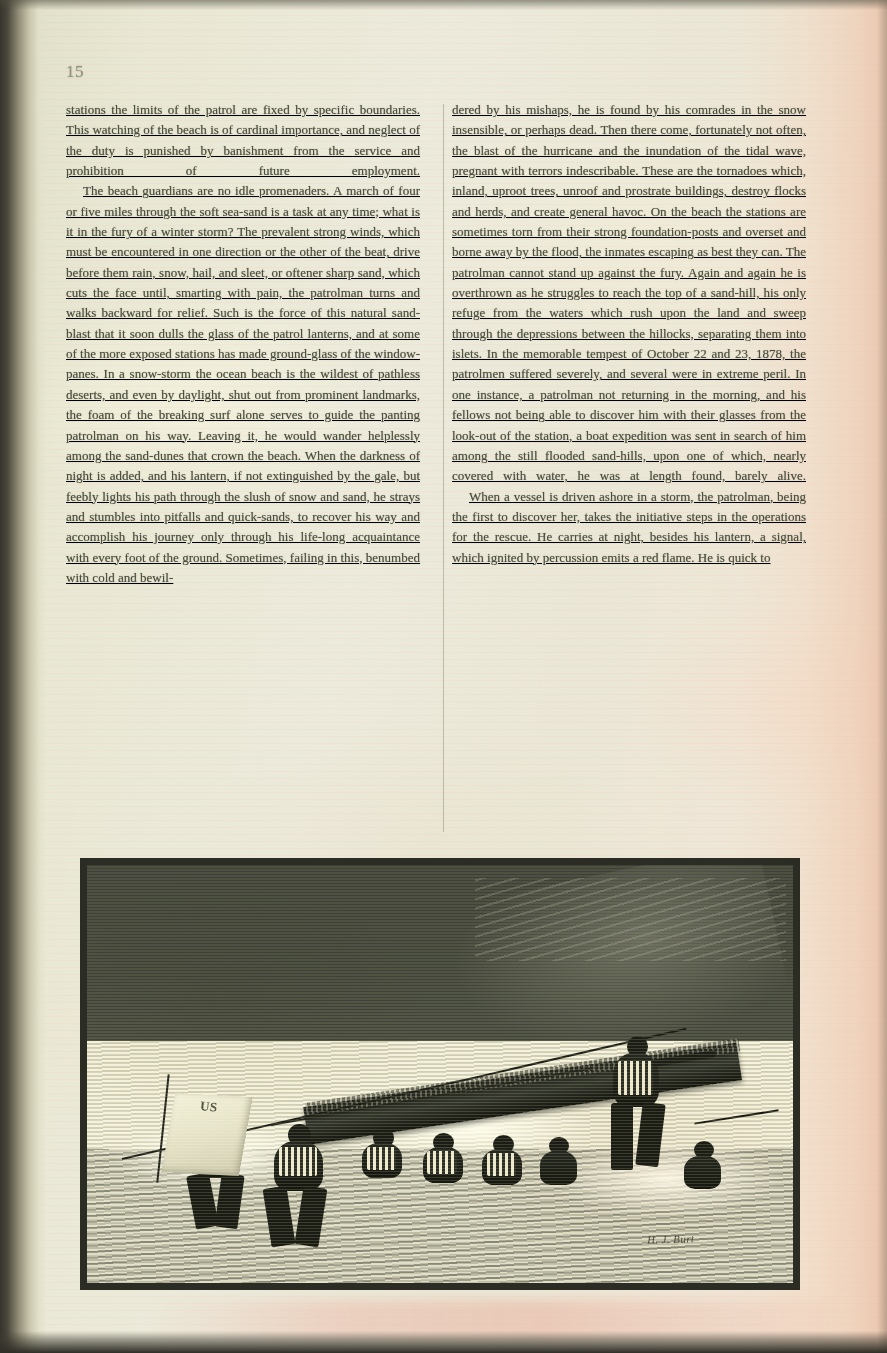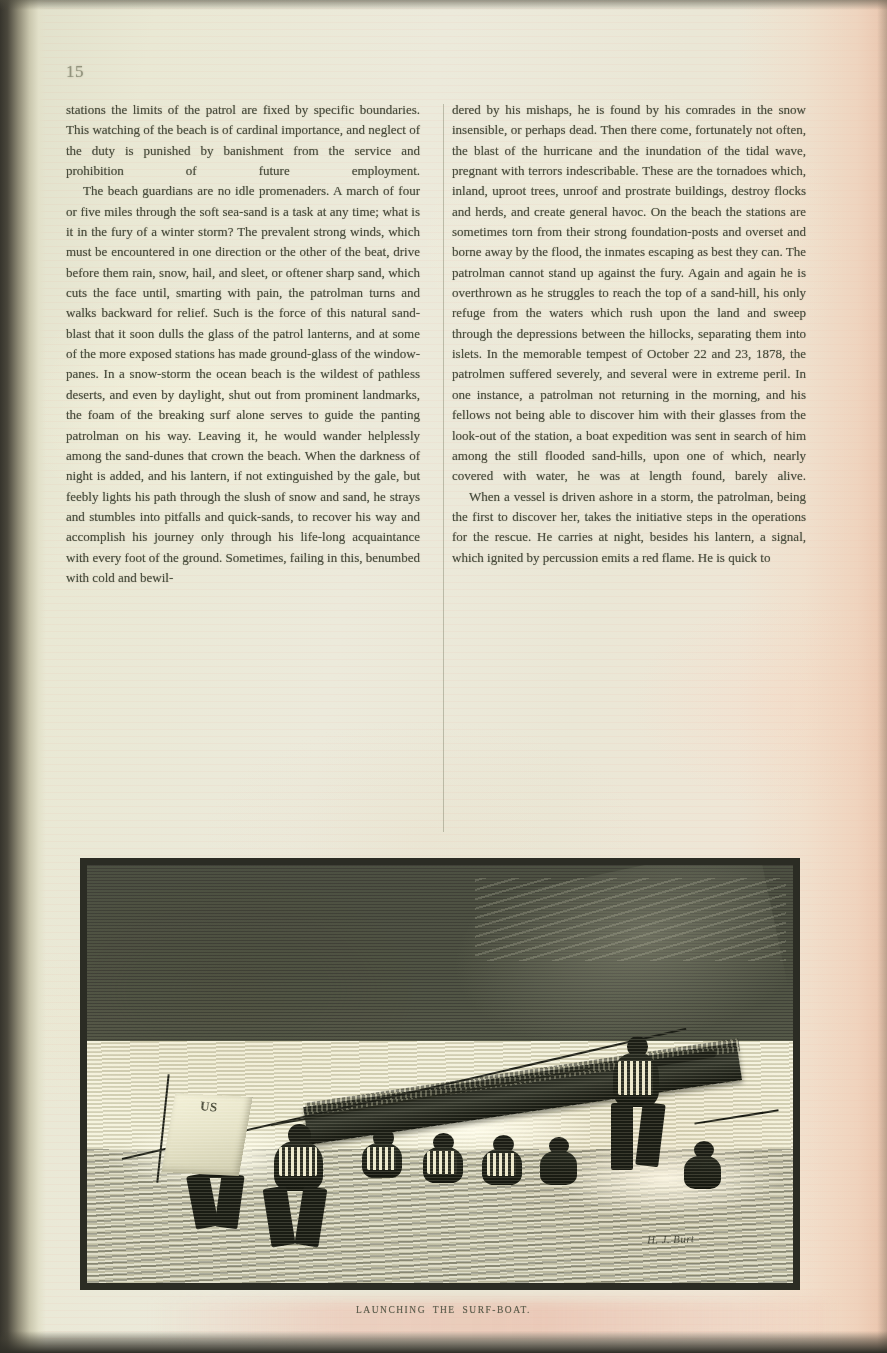--- a/index.html
+++ b/index.html
@@ -130,20 +130,21 @@
 
   
   .columns {
     position: absolute;
     left: 66px;
     top: 100px;
     width: 740px;
     height: 740px;
     display: flex;
     gap: 0;
+    text-decoration: underline;
   }
   .col {
     width: 355px;
     font-size: 13.0px;
     line-height: 20.35px;
     color: #4a4e3e;
     text-align: justify;
     text-justify: inter-word;
     hyphens: none;
   }
@@ -532,20 +533,19 @@
         <div class="flag-us">US</div>
 
         <div class="signature">H. J. Burt</div>
 
         <div class="plate-texture"></div>
         <div class="plate-age"></div>
       </div>
     </div>
   </div>
 
-  <div class="caption">LAUNCHING THE SURF-BOAT.</div>
 
   <div class="gutter-left"></div>
   <div class="edge-top"></div>
   <div class="edge-right"></div>
   <div class="edge-bottom"></div>
 
 </div>
 
 </body></html>

